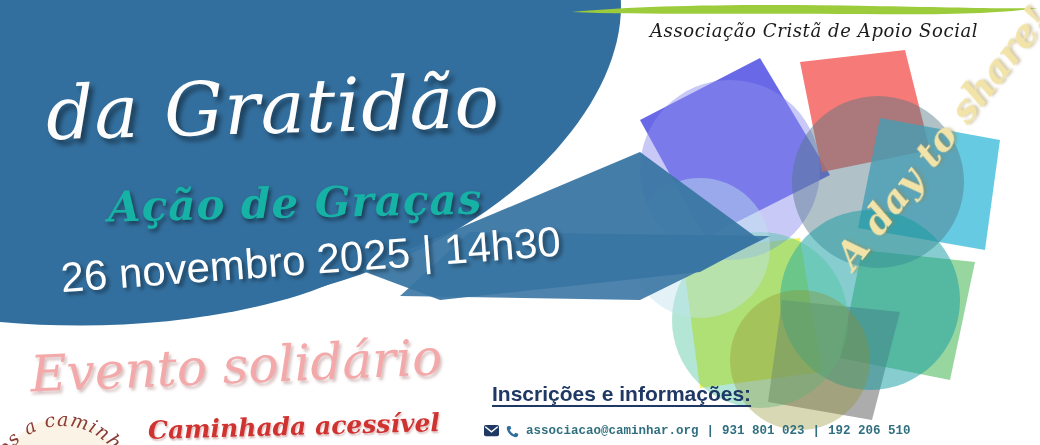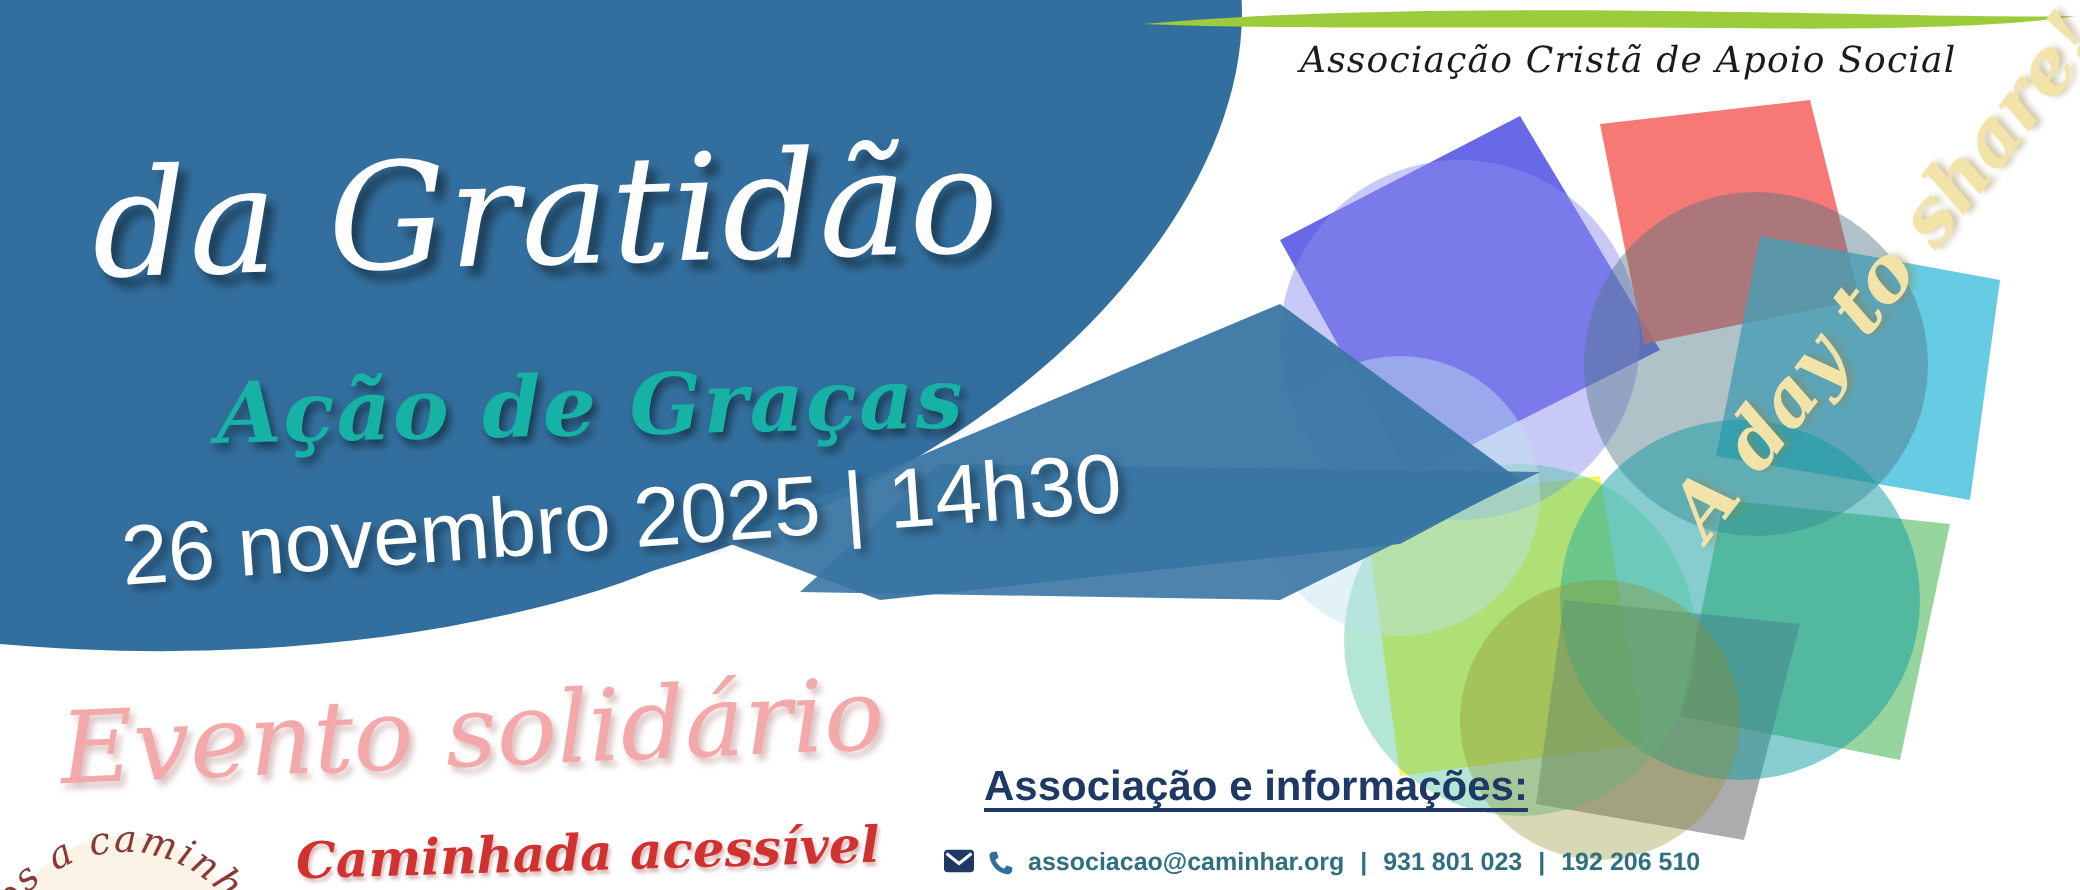--- a/index.html
+++ b/index.html
@@ -73,22 +73,22 @@
   }
 
   
   .contact-head{
     position:absolute;left:492px;top:381px;
     font-family:"Liberation Sans",sans-serif;font-weight:700;font-size:21px;
     line-height:26px;color:#1f3864;text-decoration:underline;
     text-underline-offset:4px;white-space:nowrap;
   }
   .contact-line{
-    position:absolute;left:472px;top:423px;display:flex;align-items:center;gap:6px;
-    font-family:Liberation Sans, sans-serif;font-weight:700;font-size:12.5px;
+    position:absolute;left:484px;top:423px;display:flex;align-items:center;gap:6px;
+    font-family:Liberation Mono, monospace;font-weight:700;font-size:12.5px;
     line-height:16px;color:#2f6f7f;white-space:nowrap;
   }
   .contact-line .sep{color:#2f6f7f;padding:0 2px;}
   .ic{display:inline-block;width:15px;height:15px;flex:0 0 auto;}
 </style>
 </head>
 <body>
 
 <div id="poster">
 
@@ -151,21 +151,21 @@
         <path id="badgeArc" d="M 14,96 A 66,66 0 0 1 146,96" fill="none"></path>
       </defs>
       <text font-family="DejaVu Serif, serif" font-size="19" font-style="italic" fill="#8a3a34" letter-spacing="1">
         <textPath href="#badgeArc" startOffset="8%" id="badge-text-path">-nos a caminha</textPath>
       </text>
     </svg>
   </div>
 
   <div class="gold-script">A day to share!</div>
 
-  <div class="contact-head">Associação  e informações:</div>
+  <div class="contact-head">Inscrições  e informações:</div>
 
   <div class="contact-line">
     <span class="ic">
       <svg viewBox="0 0 24 18" width="15" height="13">
         <rect x="0" y="0" width="24" height="18" rx="3" fill="#1f3864"></rect>
         <path d="M2,3 L12,11 L22,3" stroke="#ffffff" stroke-width="2.4" fill="none"></path>
       </svg>
     </span>
     <span class="ic">
       <svg viewBox="0 0 24 24" width="15" height="15">

